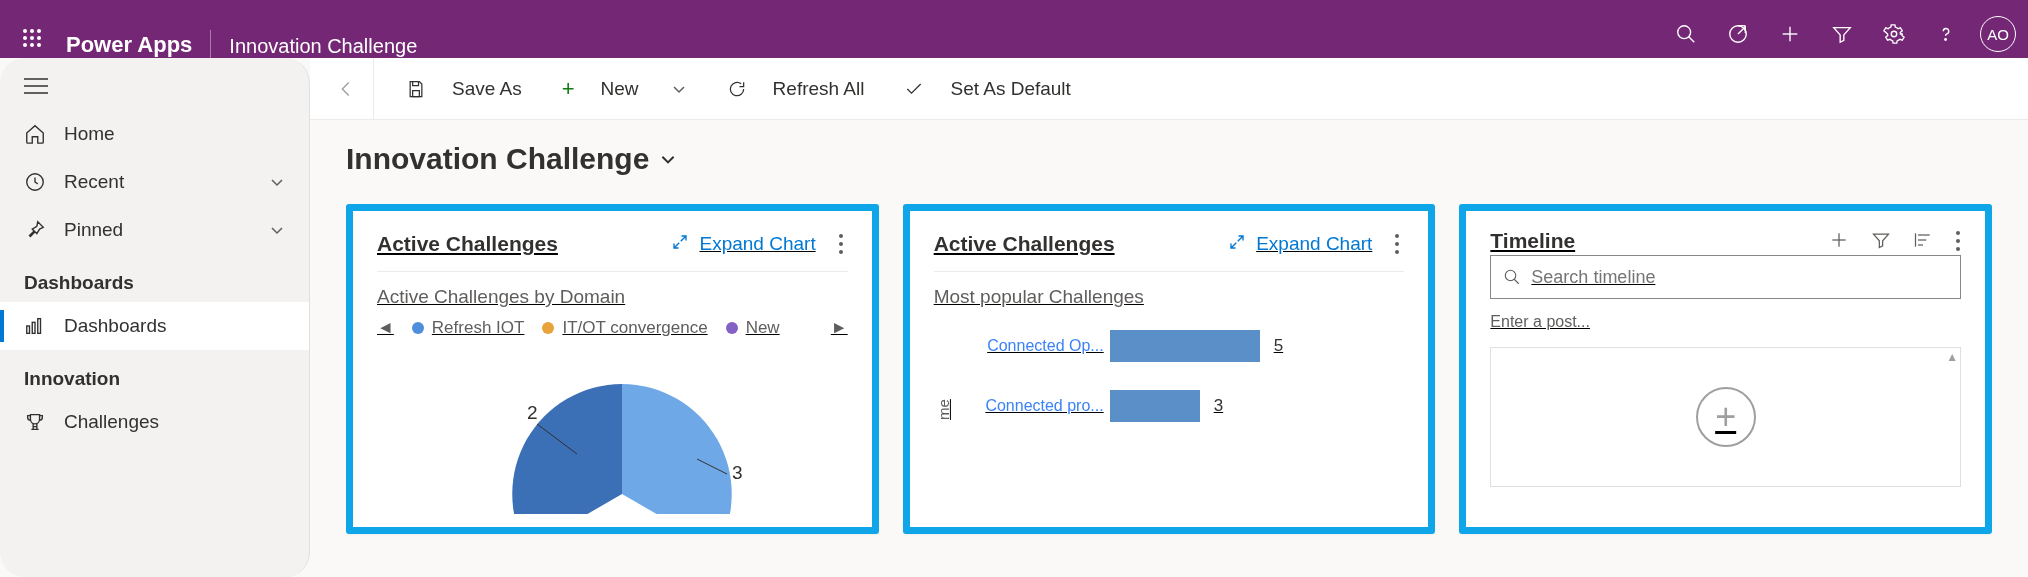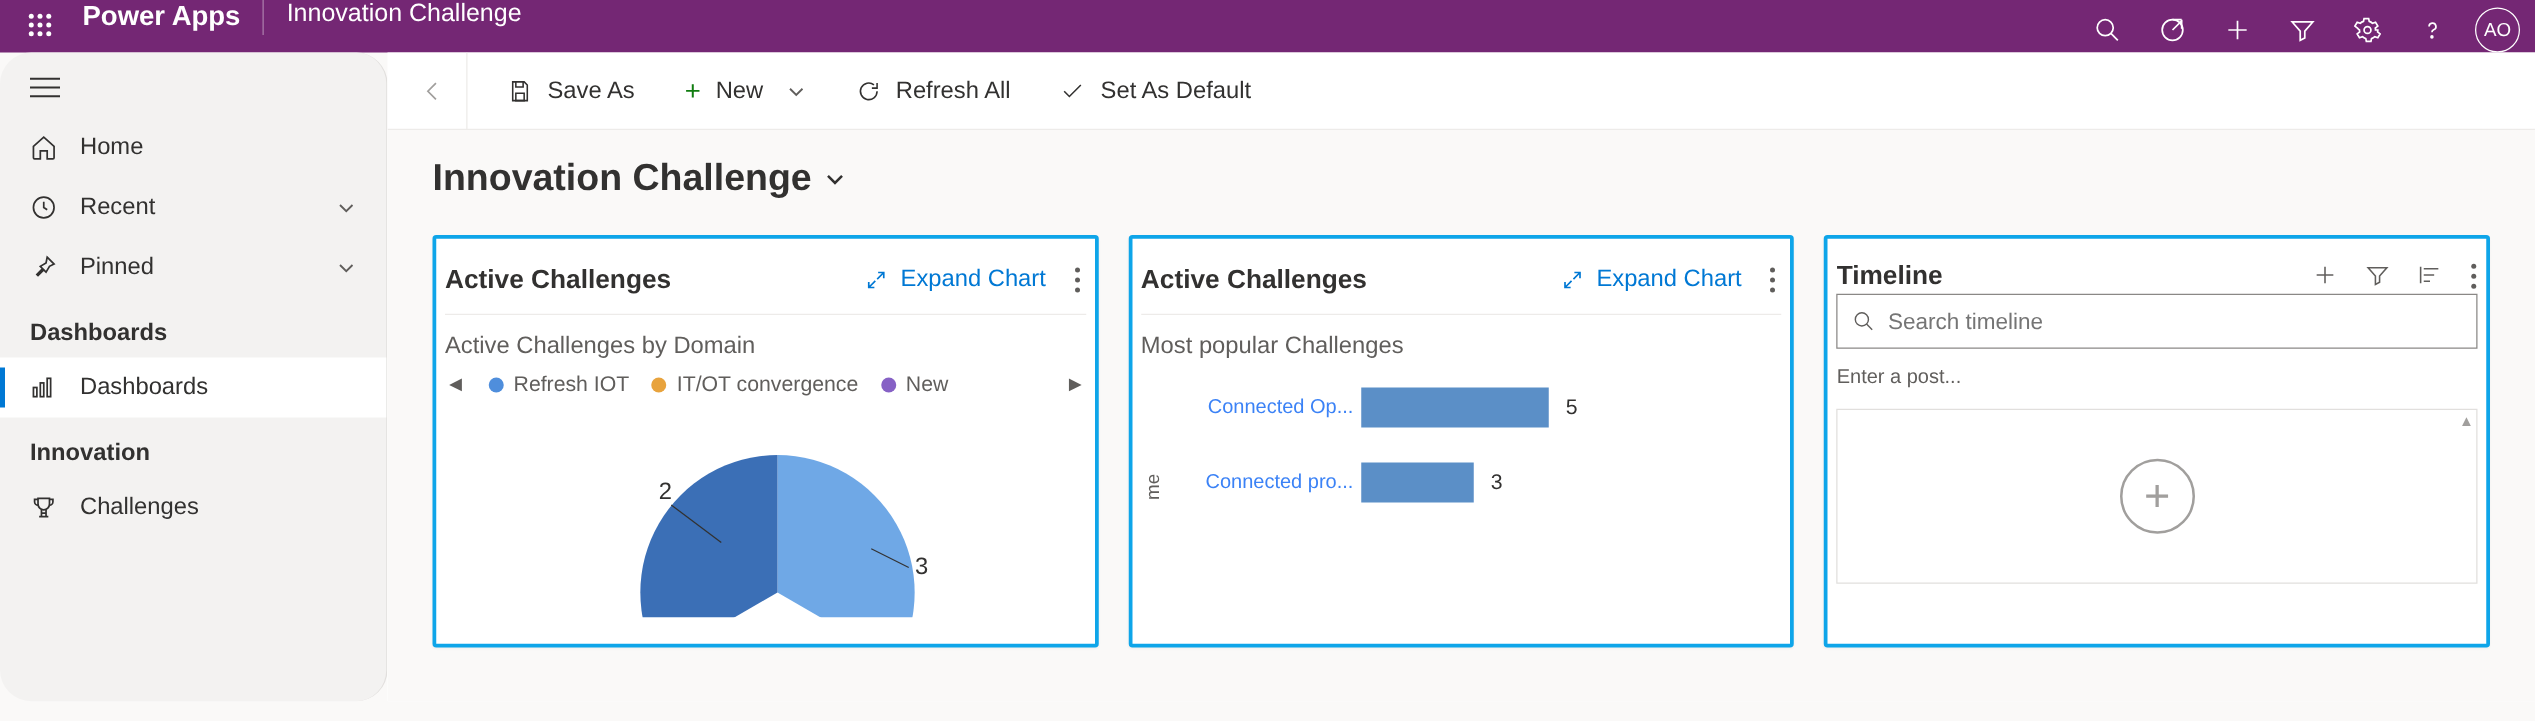--- a/index.html
+++ b/index.html
@@ -1,19 +1,19 @@
 <!DOCTYPE html>
 <html><head>
 <meta charset="utf-8">
 <style>
 * { box-sizing: border-box; margin: 0; padding: 0; font-family: "Segoe UI", Arial, sans-serif; }
 body { background: #faf9f8; overflow: hidden; width: 2028px; height: 577px; }
 
 
-.topbar { height: 42px; background: #742774; color: #fff; display: flex; align-items: flex-start; padding: 0 12px; }
+.topbar { height: 58px; background: #742774; color: #fff; display: flex; align-items: flex-end; padding: 0 12px; }
 .waffle { width: 40px; height: 40px; display: flex; align-items: center; justify-content: center; cursor: pointer; }
 .sep { width: 1px; height: 28px; background: rgba(255,255,255,0.4); margin: 0 18px; }
 .app-name { font-size: 22px; font-weight: 600; }
 .page-name { font-size: 20px; font-weight: 400; }
 .topbar-spacer { flex: 1; }
 .topbar-icons { display: flex; align-items: center; gap: 4px; }
 .topbar-icon { width: 48px; height: 48px; display: flex; align-items: center; justify-content: center; cursor: pointer; }
 .avatar { width: 36px; height: 36px; border: 1.5px solid #fff; border-radius: 50%; display: flex; align-items: center; justify-content: center; font-size: 15px; margin-left: 6px; }
 
 
@@ -23,37 +23,37 @@
 .sb-item { height: 48px; display: flex; align-items: center; padding: 0 24px; gap: 18px; cursor: pointer; font-size: 19px; color: #323130; position: relative; }
 .sb-item .chev { margin-left: auto; color: #605e5c; }
 .sb-section { padding: 18px 24px 8px; font-size: 19px; font-weight: 600; color: #323130; }
 .sb-item.active { background: #fff; }
 .sb-item.active::before { content: ""; position: absolute; left: 0; top: 8px; bottom: 8px; width: 4px; background: #0078d4; }
 
 .content { flex: 1; display: flex; flex-direction: column; background: #fff; overflow: hidden; }
 
 .cmdrow { height: 62px; display: flex; align-items: center; gap: 8px; border-bottom: 1px solid #edebe9; padding: 0 8px; }
 .backbox { width: 56px; height: 62px; display: flex; align-items: center; justify-content: center; border-right: 1px solid #edebe9; margin-right: 8px; color: #a19f9d; }
-.cmd { display: flex; align-items: center; gap: 12px; padding: 0 16px; height: 42px; cursor: pointer; font-size: 19px; color: #323130; }
+.cmd { display: flex; align-items: center; gap: 26px; padding: 0 16px; height: 42px; cursor: pointer; font-size: 19px; color: #323130; }
 .cmd .ico { color: #323130; }
 .cmd .plus { color: #107c10; font-size: 22px; font-weight: 300; }
 .cmd .chev-s { color: #605e5c; margin-left: 6px; }
 
 .page-area { flex: 1; background: #faf9f8; padding: 22px 36px; overflow: hidden; }
 .page-title-row { display: flex; align-items: center; gap: 10px; margin-bottom: 28px; }
 .page-title { font-size: 30px; font-weight: 600; color: #323130; }
 
 .cards { display: flex; gap: 24px; }
-.card { background: #fff; border: 3px solid #0ea5e9; border-radius: 3px; box-shadow: 0 1px 2px rgba(0,0,0,0.04); padding: 18px 7px; }
+.card { background: #fff; border: 7px solid #0ea5e9; border-radius: 3px; box-shadow: 0 1px 2px rgba(0,0,0,0.04); padding: 18px 24px; text-decoration: underline; }
 .card-chart { width: 552px; height: 330px; }
 .card-timeline { width: 552px; height: 330px; }
 .card-hdr { display: flex; align-items: center; justify-content: space-between; border-bottom: 1px solid #edebe9; padding-bottom: 12px; margin-bottom: 14px; }
 .card-title { font-size: 21px; font-weight: 600; color: #323130; }
 .card-actions { display: flex; align-items: center; gap: 18px; }
-.expand { display: flex; align-items: center; gap: 10px; color: #0078d4; font-size: 19px; cursor: pointer; }
+.expand { display: flex; gap: 10px; color: #0078d4; font-size: 19px; cursor: pointer; }
 .more { color: #605e5c; cursor: pointer; padding: 4px; }
 .chart-sub { font-size: 19px; color: #605e5c; margin-bottom: 10px; }
 
 
 .legend-row { display: flex; align-items: center; gap: 18px; font-size: 17px; color: #605e5c; margin-bottom: 6px; }
 .lg { display: flex; align-items: center; gap: 8px; }
 .swatch { width: 12px; height: 12px; border-radius: 50%; }
 .pie-wrap { position: relative; height: 170px; display: flex; align-items: flex-end; justify-content: center; overflow: hidden; }
 
 

